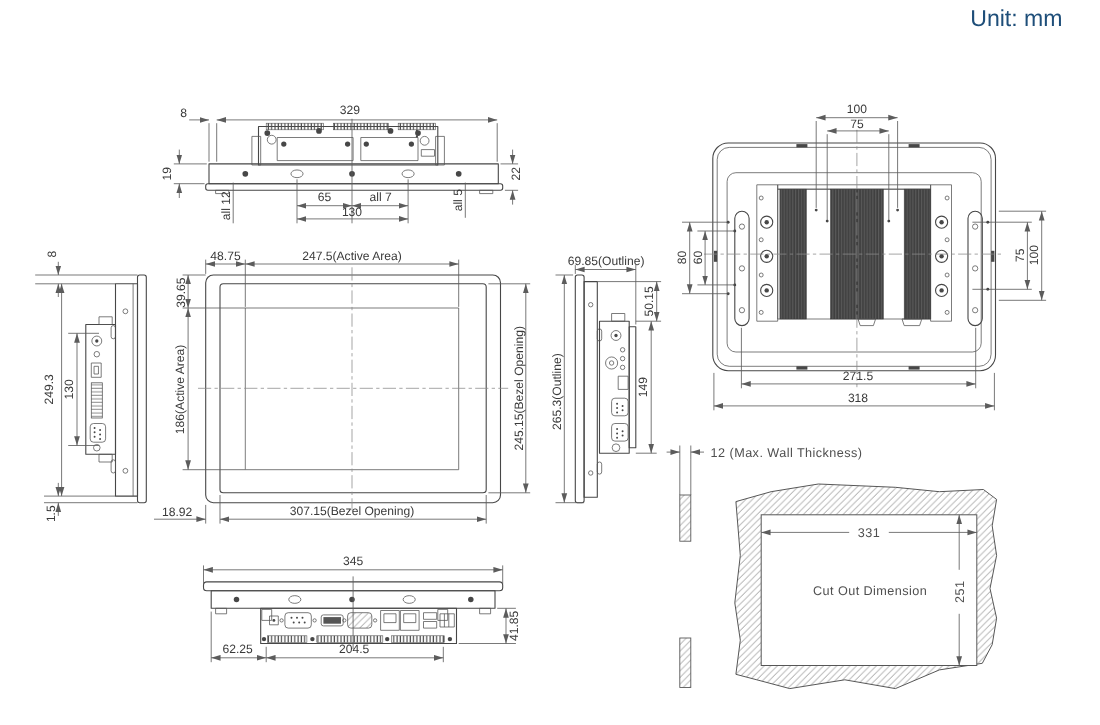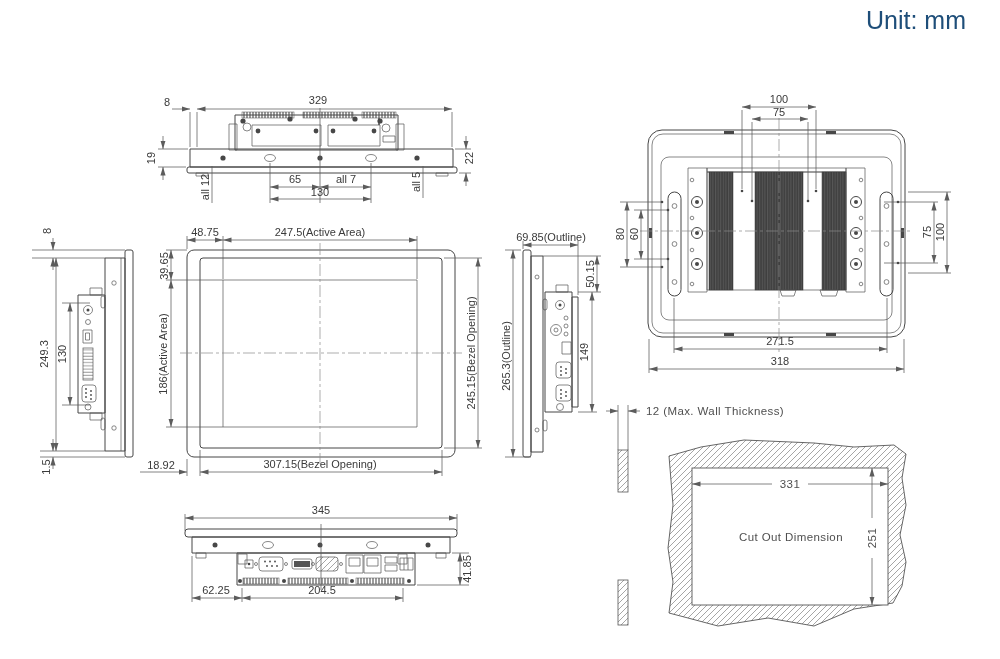--- a/index.html
+++ b/index.html
@@ -1,18 +1,18 @@
 <!DOCTYPE html>
 <html><head>
 <meta charset="utf-8">
 <style>
   html,body{margin:0;padding:0;background:#fff;}
   .canvas{position:relative;width:1000px;height:659px;background:#fff;overflow:hidden;
           font-family:"Liberation Sans",sans-serif;}
-  .unit-label{position:absolute;top:6px;right:34px;font-size:25px;color:#1e4e79;
+  .unit-label{position:absolute;top:6px;right:34px;font-size:21px;color:#1e4e79;
               font-family:"Liberation Sans",sans-serif;}
   svg{position:absolute;left:0;top:0;}
   svg text{font-family:"Liberation Sans",sans-serif;}
   .t{font-size:11px;fill:#3a3a3a;text-anchor:middle;}
   .tc{font-size:11.5px;fill:#4f4f4f;letter-spacing:.4px;text-anchor:middle;}
   .ts{text-anchor:start;}
   .s{stroke:#474747;fill:none;stroke-width:1;stroke-linejoin:round;}
   .s2{stroke:#555;fill:none;stroke-width:.7;stroke-linejoin:round;}
   .d{stroke:#5c5c5c;fill:none;stroke-width:.75;}
   .dim{stroke:#5c5c5c;fill:none;stroke-width:.75;marker-start:url(#ae);marker-end:url(#ae);}

